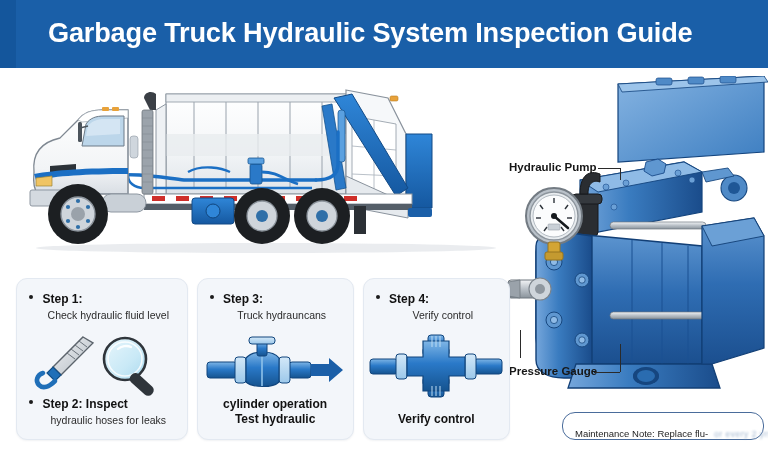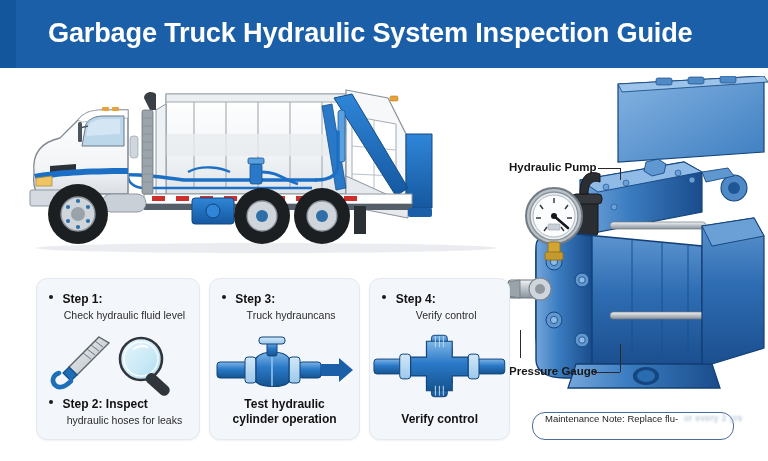--- a/index.html
+++ b/index.html
@@ -70,21 +70,21 @@
     display:flex;gap:9px;
   }
   .card{
     background:#f3f6fa;
     border:1px solid #e3e9f1;
     border-radius:11px;
     box-shadow:0 1px 2px rgba(20,40,70,.06);
     position:relative;
     overflow:hidden;
   }
-  .card-1{width:175px;margin-left:20px;}
+  .card-1{width:175px;}
   .card-2{width:126px;padding-left:33px;}
   .card-3{width:150px;}
 
   .step-head{
     position:absolute;left:12px;top:10px;right:8px;
   }
   .bullet{
     display:inline-block;width:4px;height:4px;border-radius:50%;
     background:#1c1c1c;vertical-align:middle;margin-right:5px;
     margin-bottom:3px;
@@ -105,26 +105,26 @@
   .step2-block{
     position:absolute;left:12px;bottom:12px;right:8px;
   }
   .icon-box{
     position:absolute;left:0;right:0;top:52px;height:70px;
     display:flex;align-items:center;justify-content:center;
   }
 
   
   .note-pill{
-    position:absolute;left:532px;top:412px;
+    position:absolute;left:562px;top:412px;
     width:200px;height:26px;
     border:1.4px solid #4a6c9b;
     border-radius:13px;
     background:#ffffff;
-    display:flex;align-items:flex-start;
+    display:flex;align-items:flex-end;
   }
   .note-text{
     margin-left:12px;
     font-size:9.5px;color:#1d1d1d;
     white-space:nowrap;
     font-family:"Liberation Sans", sans-serif;
   }
   .note-blur{
     margin-left:6px;
     font-size:8.5px;color:#9fb4cd;
@@ -501,22 +501,22 @@
           <line x1="57" y1="16" x2="57" y2="50" stroke="#8ec2ea" stroke-width="1.6"></line>
 
           <rect x="52" y="6" width="10" height="14" rx="2" fill="url(#vG)" stroke="#10457d" stroke-width="1"></rect>
           <rect x="44" y="1" width="26" height="7" rx="3" fill="url(#vGl)" stroke="#10457d" stroke-width="1"></rect>
 
           <path d="M106,28 L124,28 L124,22 L138,34 L124,46 L124,40 L106,40 Z" fill="#1b5fa8"></path>
         </svg>
       </div>
 
       <div class="step-foot">
+        <div>cylinder operation</div>
         <div>Test hydraulic</div>
-        <div>cylinder operation</div>
       </div>
     </div>
 
     <div class="card card-3">
       <div class="step-head">
         <span class="bullet"></span>
         <span class="step-title">Step 4:</span>
         <span class="step-sub">Verify control</span>
       </div>
 

